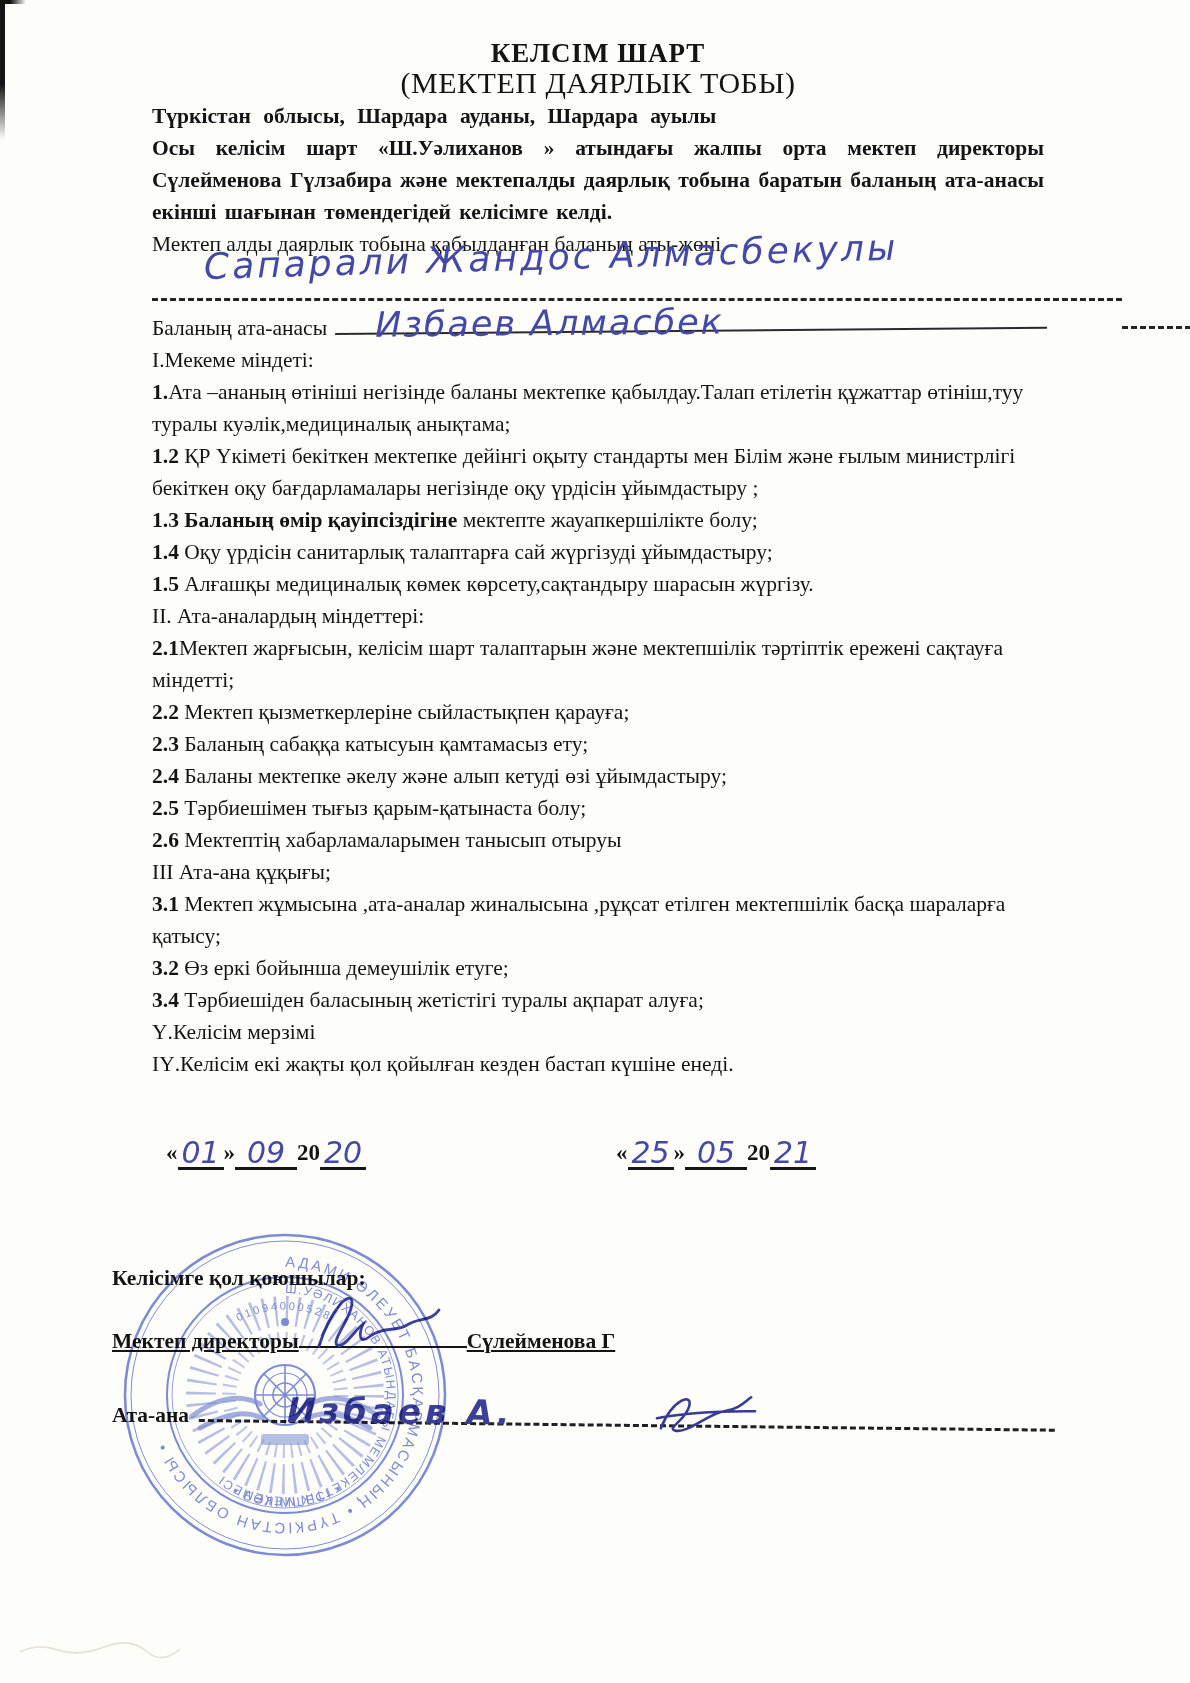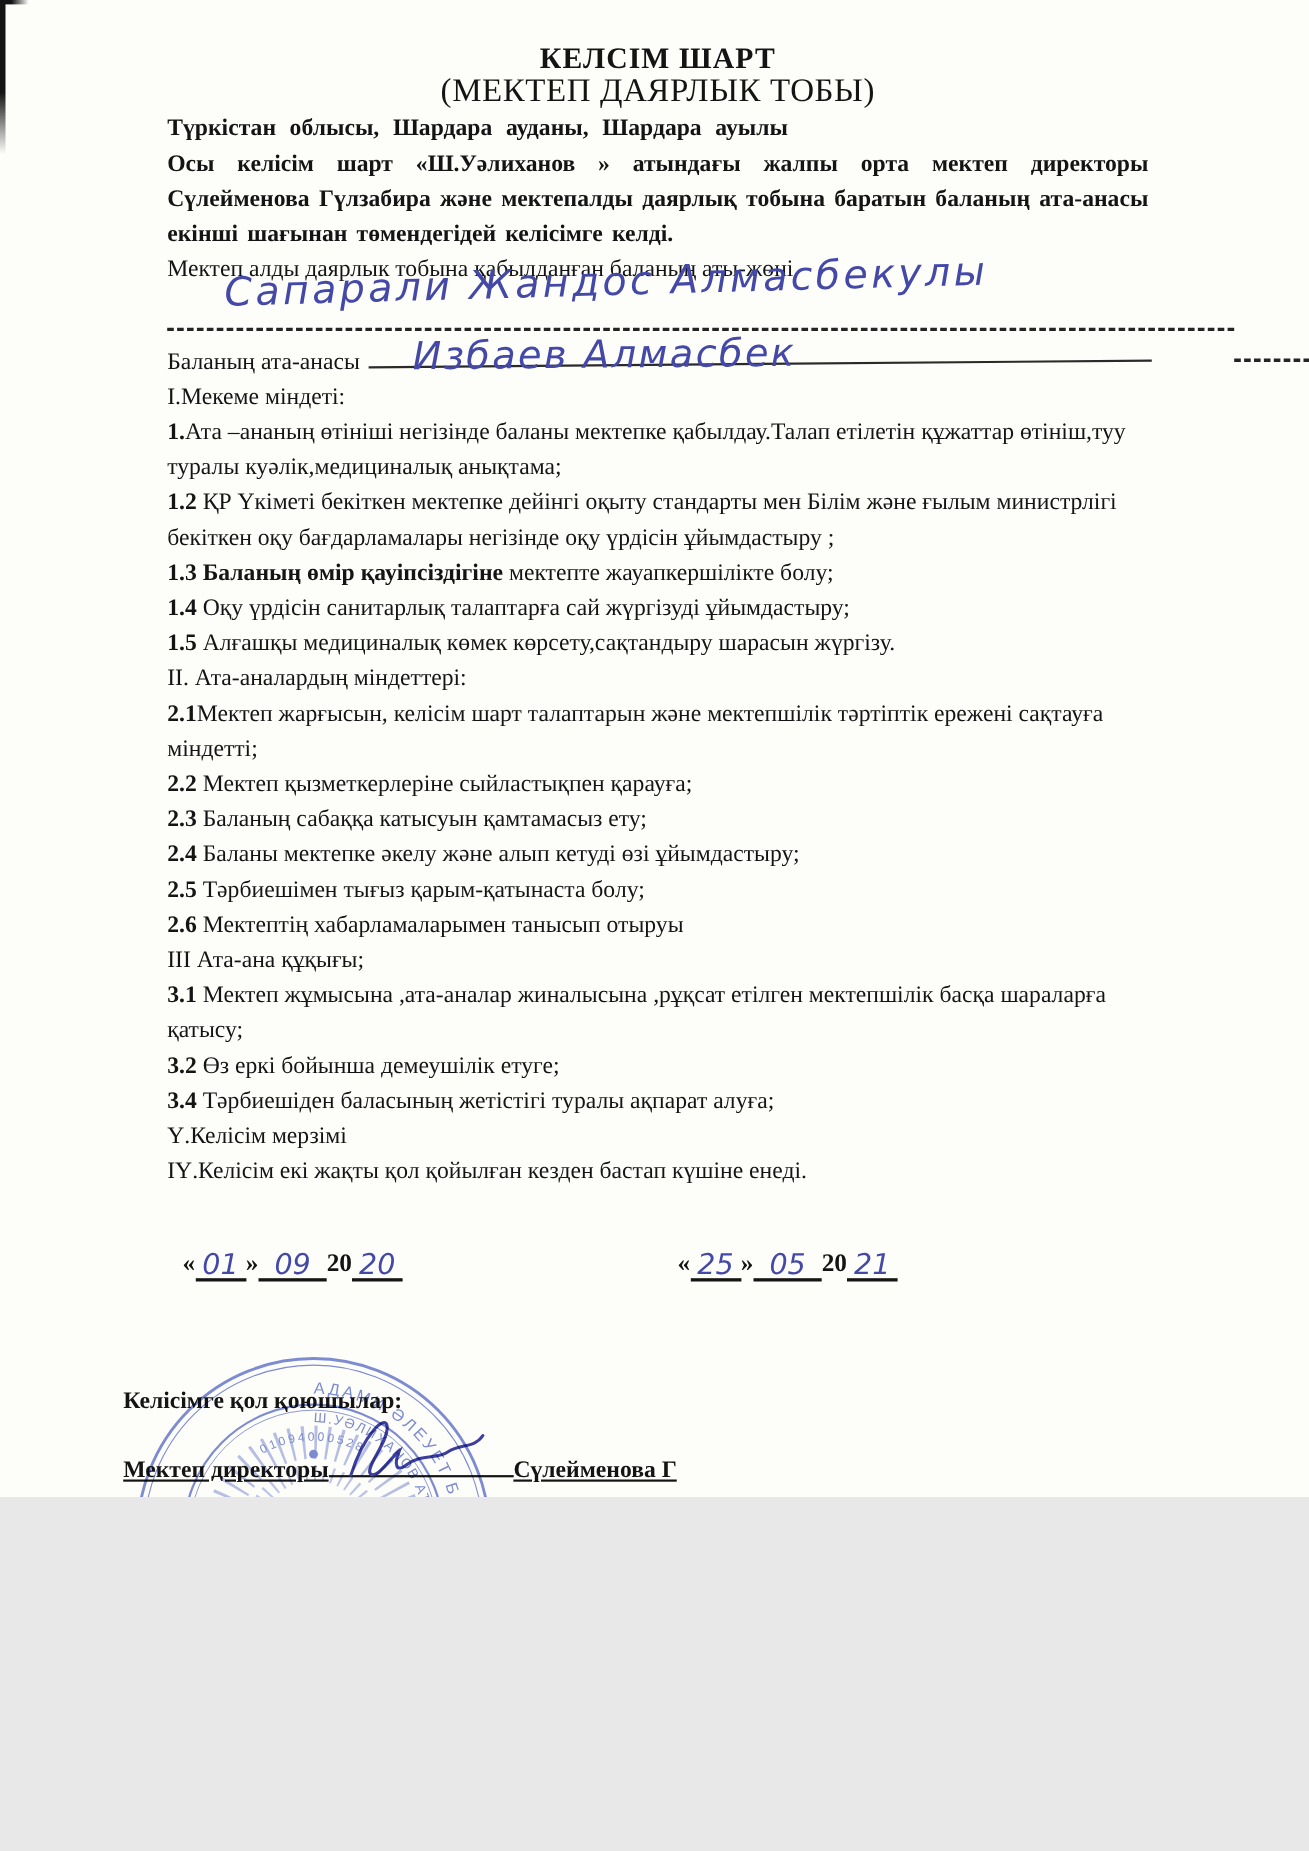--- a/index.html
+++ b/index.html
@@ -1,17 +1,17 @@
 <!DOCTYPE html>
 <html><head>
 <meta charset="utf-8">
 <style>
   html,body{margin:0;padding:0;background:#e8e8e8;}
   .page{
-    position:relative;width:1190px;height:1361px;margin:0 auto;
+    position:relative;width:1190px;height:1683px;margin:0 auto;
     background:#fdfdfa;overflow:hidden;
     font-family:"Liberation Serif",serif;color:#141414;
   }
   .content{
     position:absolute;left:0;top:0;width:100%;box-sizing:border-box;
     padding:38px 146px 0 152px;
   }
   p{margin:0;font-size:21.5px;line-height:32px;}
   .title{text-align:center;font-size:27px;line-height:30px;font-weight:bold;letter-spacing:1px;}
   .subtitle{text-align:center;font-size:30px;line-height:30px;letter-spacing:.5px;}
@@ -56,21 +56,21 @@
   
   .dates{display:flex;margin-top:52px;font-size:23px;font-weight:bold;align-items:flex-end;}
   .dgroup{white-space:nowrap;}
   .dgroup-left{margin-left:14px;}
   .dgroup-right{margin-left:250px;}
   .dl{
     display:inline-block;min-width:62px;border-bottom:3px solid #151515;
     text-align:center;vertical-align:baseline;
   }
   .dl-sm{min-width:46px;}
-  .dl .hw{font-size:26px;font-weight:normal;position:relative;top:3px;}
+  .dl .hw{font-size:30px;font-weight:normal;position:relative;top:3px;}
   .dq{font-weight:bold;}
 
   
   .bottom{margin-left:-40px;margin-top:92px;}
   .signers{font-weight:bold;}
   .sig-row{position:relative;margin-top:30px;white-space:nowrap;font-weight:bold;text-decoration:underline;}
   .sig-line{
     display:inline-block;width:168px;height:22px;border-bottom:2.5px solid #151515;
     position:relative;vertical-align:baseline;
   }

